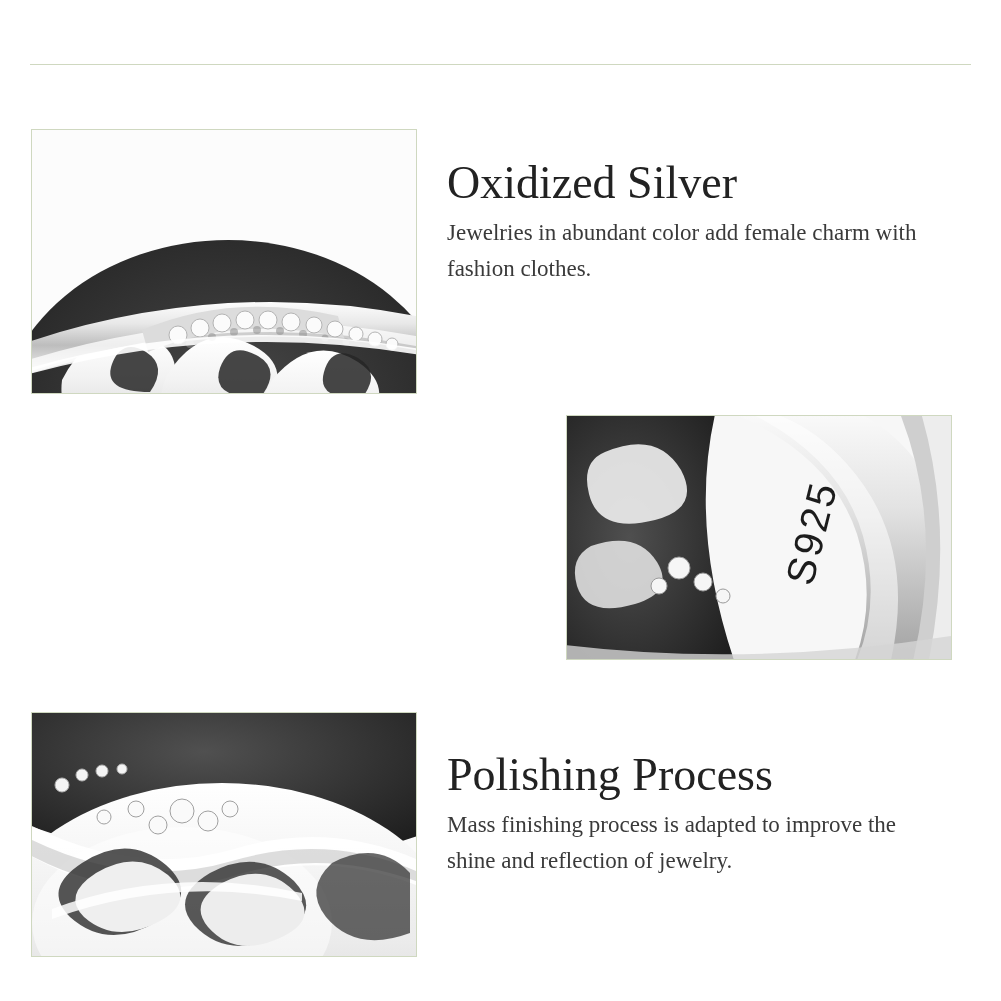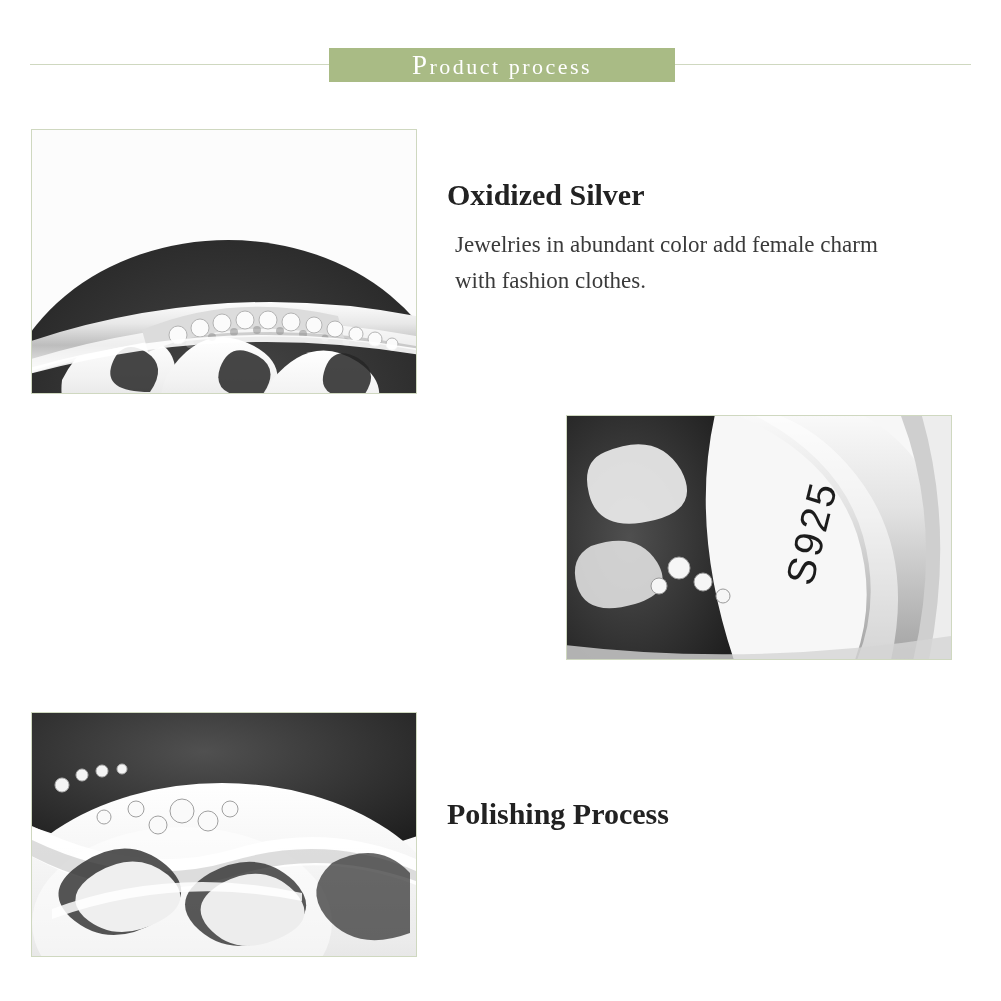--- a/index.html
+++ b/index.html
@@ -68,46 +68,43 @@
     position: absolute;
     inset: 0;
     overflow: hidden;
   }
 
   
   .block {
     position: absolute;
   }
   .block h2 {
-    margin: 12px 0 12px 0;
-    font-family: "Liberation Serif", serif;
-    font-weight: 700;
-    font-size: 30px;
+    margin: 0 0 12px 0;
+    font-family: "Liberation Serif", serif;
+    font-weight: 400;
+    font-size: 46px;
     line-height: 40px;
     color: #222222;
   }
   .block p {
-    margin: 8px;
+    margin: 0;
     font-family: "Liberation Serif", serif;
     font-size: 23px;
     line-height: 36px;
     color: #3a3a3a;
   }
 
   
   svg.art { display: block; width: 100%; height: 100%; }
 </style>
 </head>
 <body>
 
 <div class="header">
   <div class="header-rule"></div>
-  <div class="header-badge">
-    <span class="badge-text"><span class="cap">P</span><span>roduct process</span></span>
-  </div>
 </div>
 
 <div class="photo" style="top:129px; left:31px; width:384px; height:263px;">
   <div class="photo-inner">
     <svg class="art" viewBox="0 0 384 263" preserveAspectRatio="xMidYMid slice">
       <defs>
         <linearGradient id="g1" x1="0" y1="0" x2="0" y2="1">
           <stop offset="0%" stop-color="#ffffff"></stop>
           <stop offset="45%" stop-color="#f2f2f2"></stop>
           <stop offset="100%" stop-color="#d8d8d8"></stop>
@@ -286,15 +283,16 @@
           <circle cx="70" cy="58" r="6"></circle>
             <circle cx="90" cy="56" r="5"></circle>
         </g>
 
         <path d="M20 196 q120 -44 250 -16 l0 8 q-128 -26 -250 18z" fill="#ffffff" opacity=".85"></path>
       </g>
     </svg>
   </div>
 </div>
 
-<div class="block" style="top:782px; left:447px; width:470px;">
+<div class="block" style="top:755px; left:447px; width:470px;">
   <h2>Polishing Process</h2>
+  <p>Mass finishing process is adapted to improve the shine and reflection of jewelry.</p>
 </div>
 
 </body></html>

